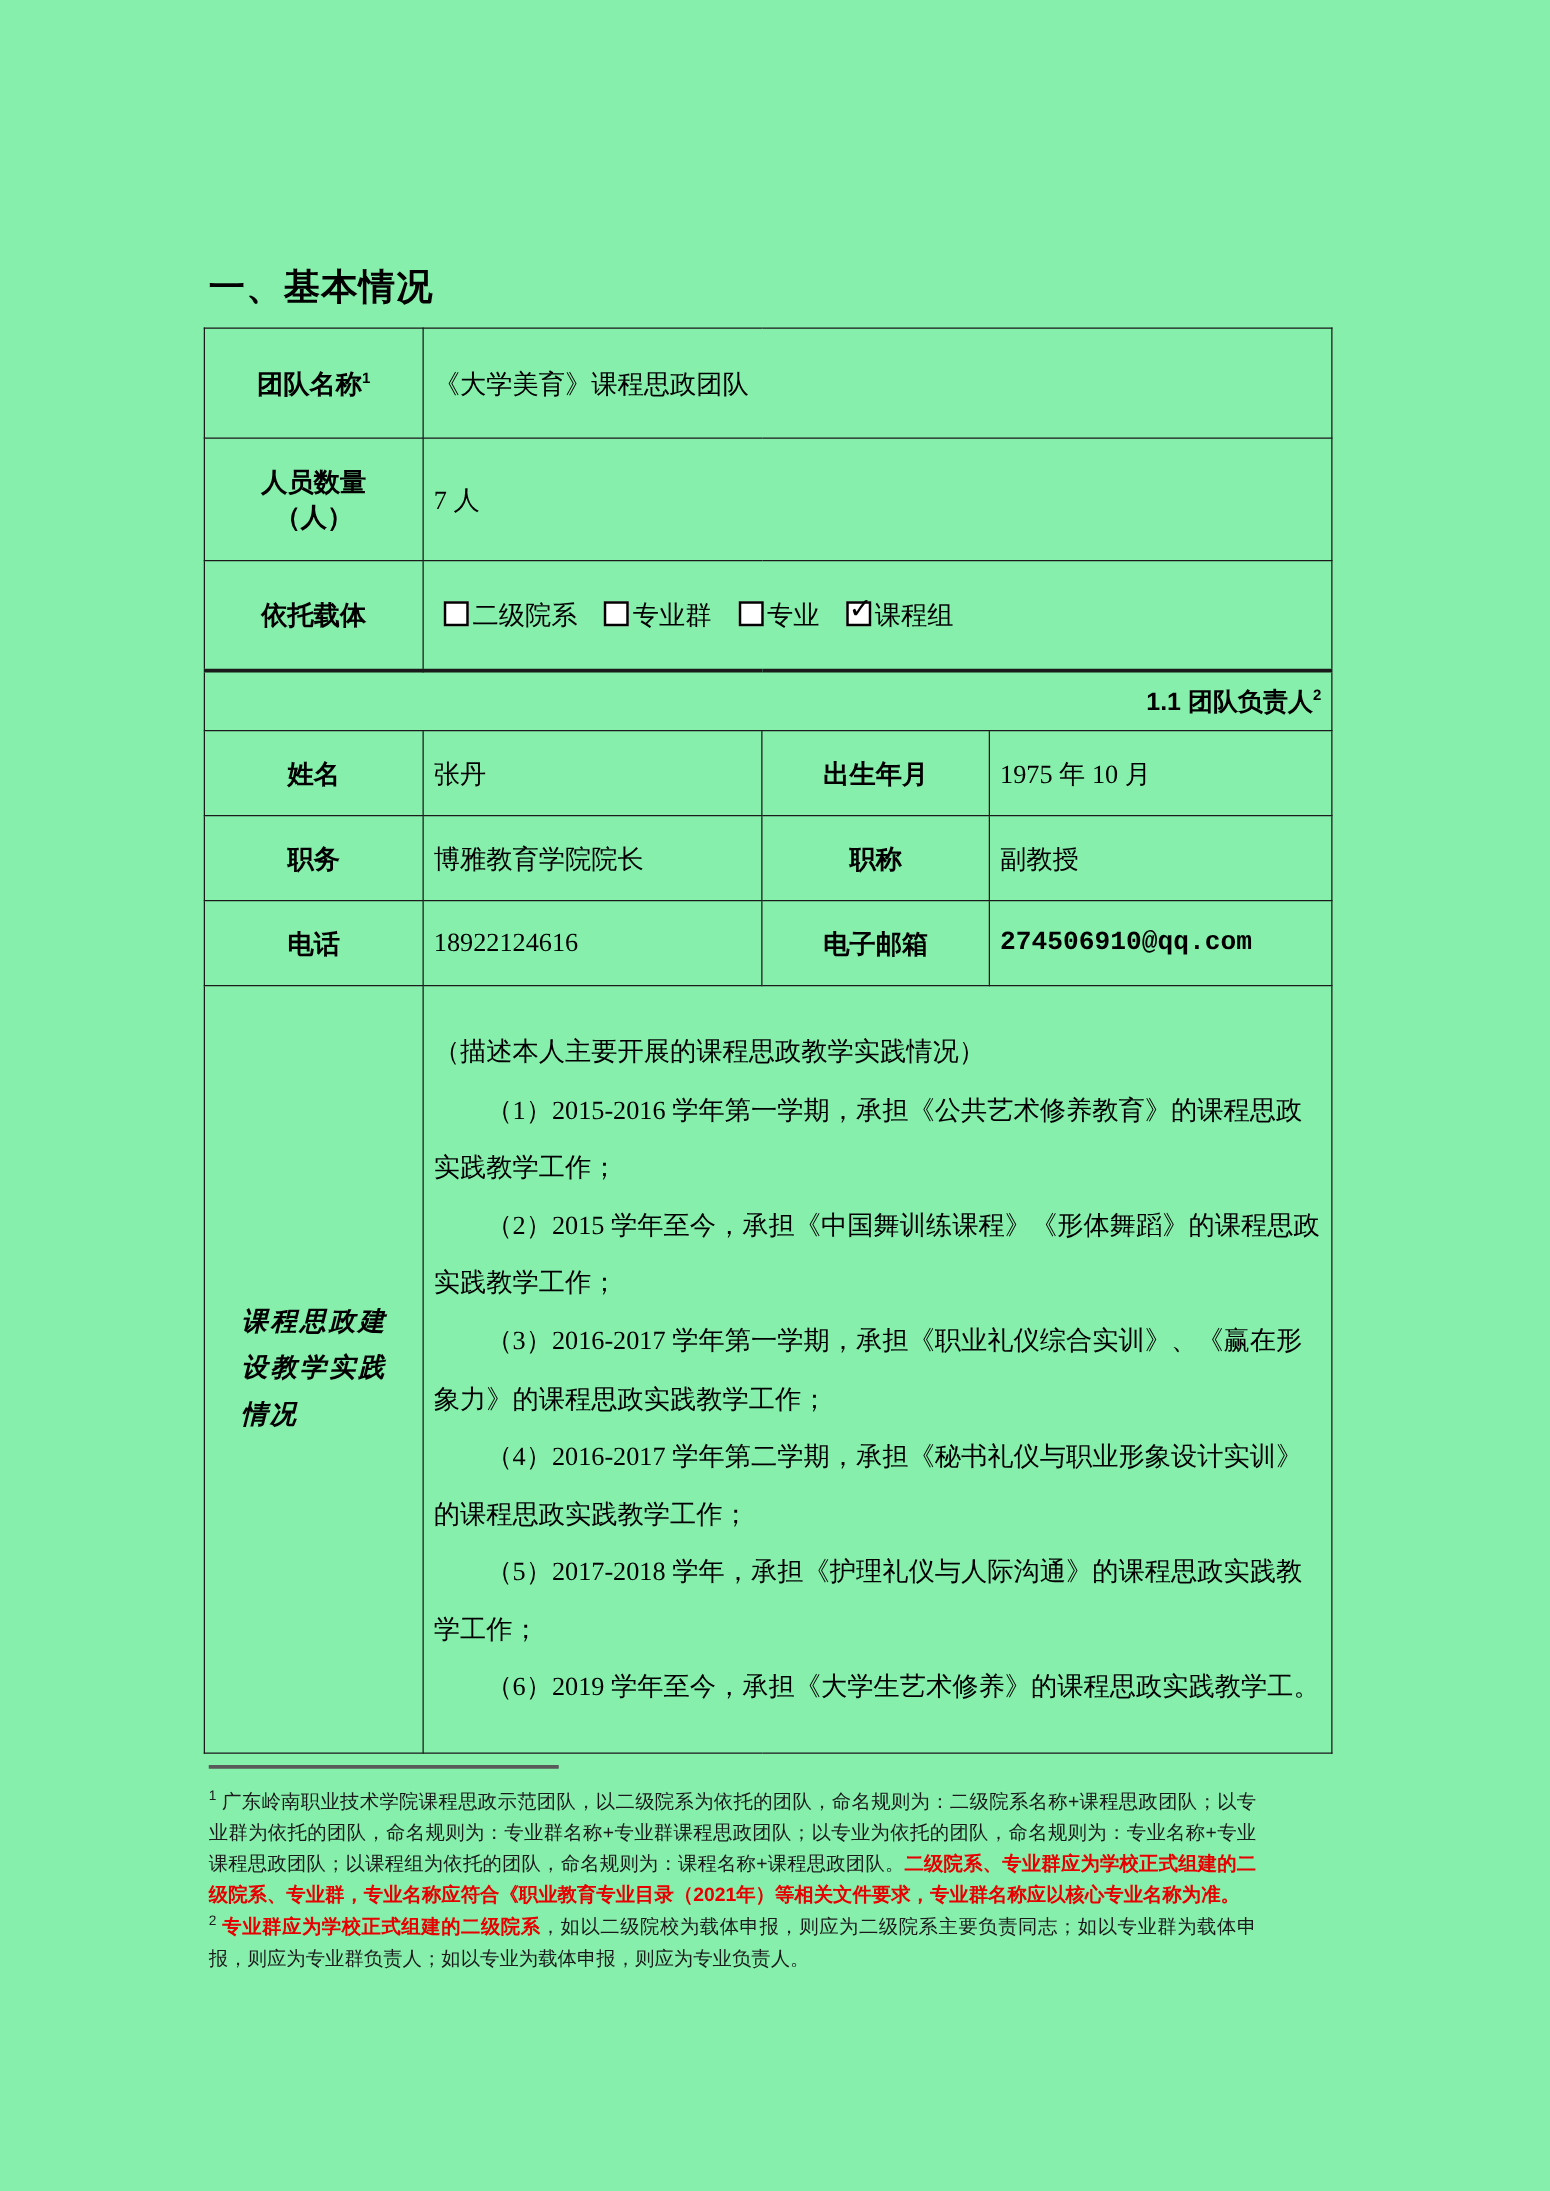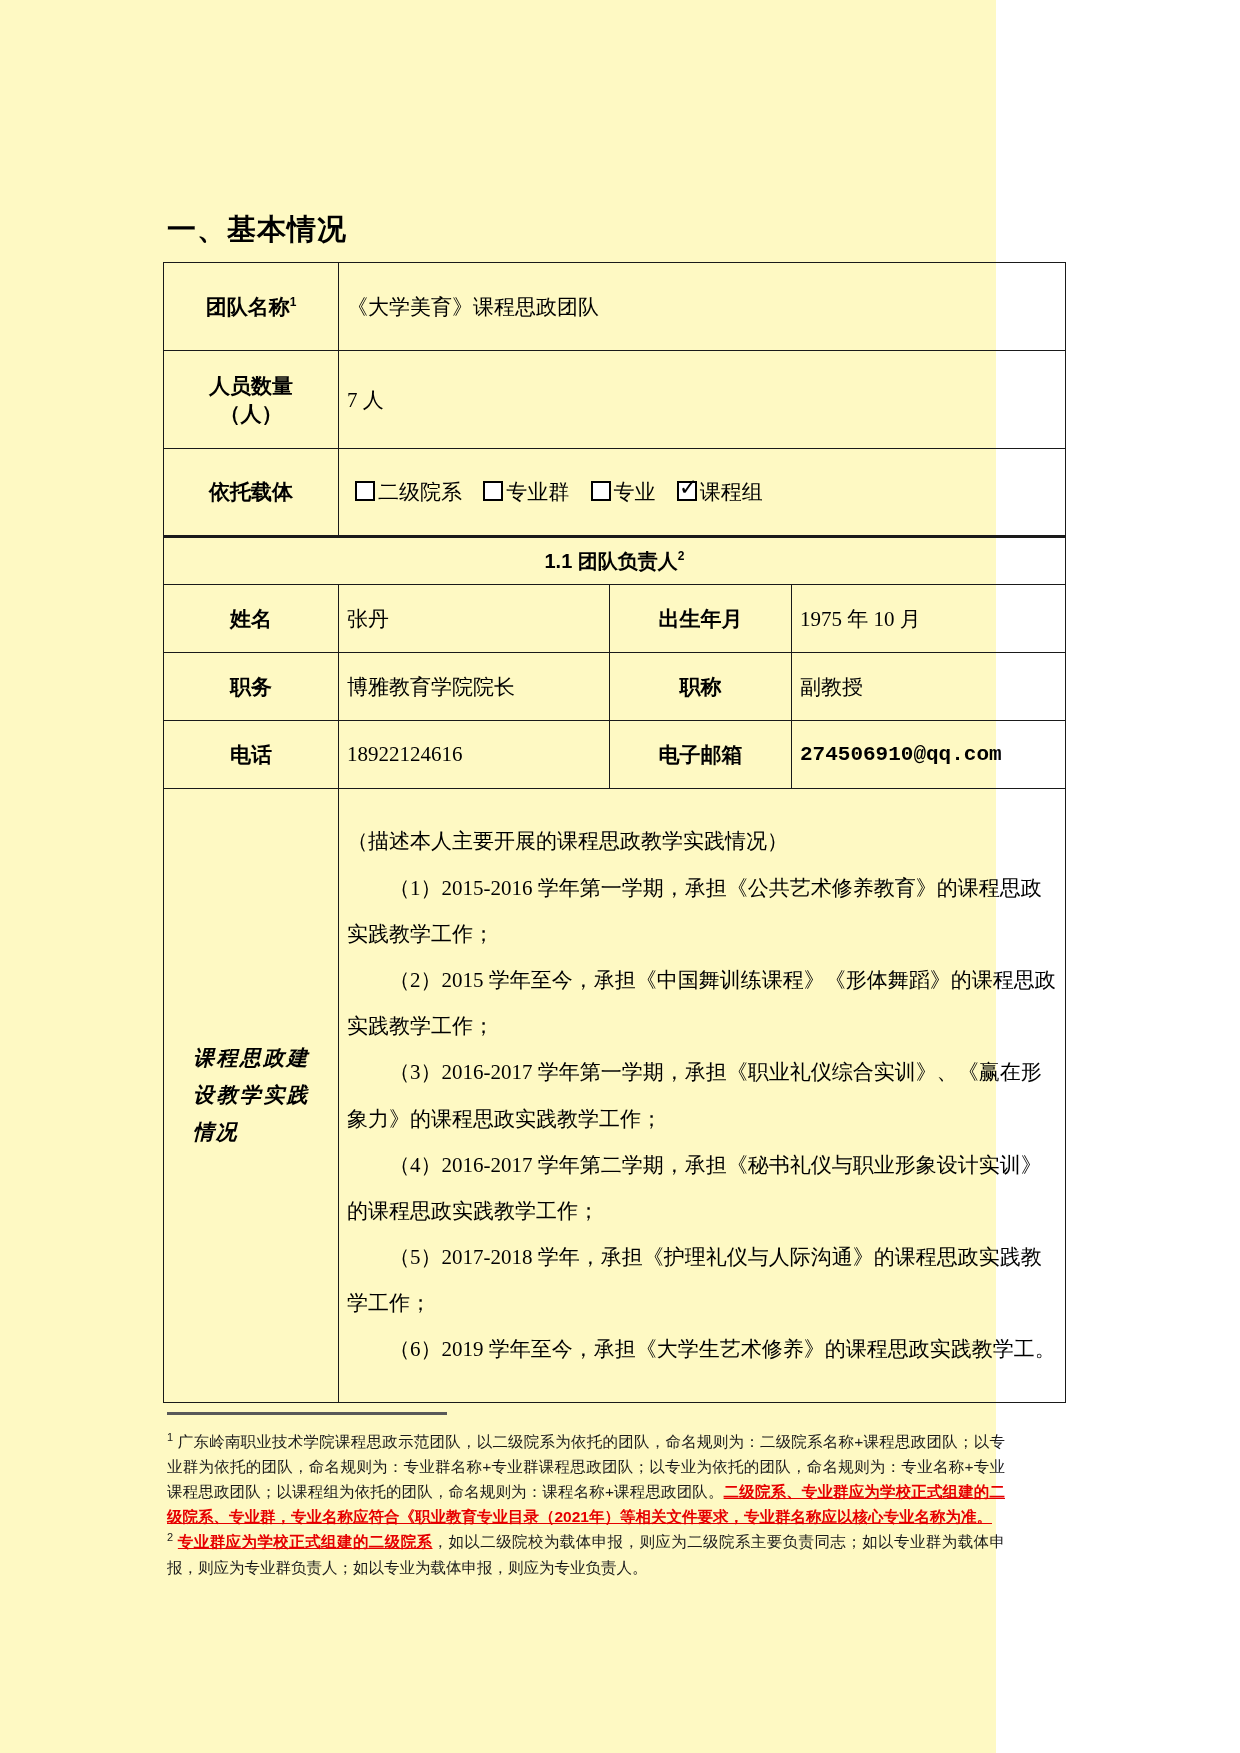--- a/index.html
+++ b/index.html
@@ -1,20 +1,20 @@
 <!DOCTYPE html>
 <html><head>
 <meta charset="utf-8">
 <style>
   html, body { margin: 0; padding: 0; background: #ffffff; }
   .page {
     position: relative;
-    width: 996px;
+    width: 1240px;
     height: 1753px;
-    background: #fef9c3;
+    background: #86efac;
     color: #000;
     font-family: "Liberation Serif", serif;
   }
   .title {
     position: absolute;
     left: 167px;
     top: 210px;
     font-family: "Liberation Sans", sans-serif;
     font-weight: bold;
     font-size: 29px;
@@ -41,21 +41,21 @@
     text-align: center;
   }
   td.value {
     text-align: left;
     font-family: "Liberation Serif", serif;
   }
   .prewrap { white-space: pre-line; }
   td.mono { font-family: "Liberation Mono", monospace; font-size: 19px; font-weight: bold; }
   tr.leader td {
     border-top: 3px solid #1a1a1a;
-    text-align: center;
+    text-align: right;
     font-family: "Liberation Sans", sans-serif;
     font-weight: bold;
     font-size: 20px;
     padding: 8px 8px;
   }
   sup {
     font-size: 12px;
     font-family: "Liberation Sans", sans-serif;
     line-height: 0;
   }
@@ -116,21 +116,21 @@
     text-align: justify;
   }
   .fn-rule {
     width: 280px;
     height: 3px;
     background: #595959;
     margin-bottom: 14px;
   }
   .footnotes p { margin: 0; }
   .footnotes sup { font-size: 11px; font-weight: normal; }
-  .red { color: #e60000; font-weight: bold; text-decoration: underline; }
+  .red { color: #e60000; font-weight: bold; }
 </style>
 </head>
 <body>
 
 <div class="page">
 
   <div class="title">一、基本情况</div>
 
   <table class="form">
     <colgroup>

